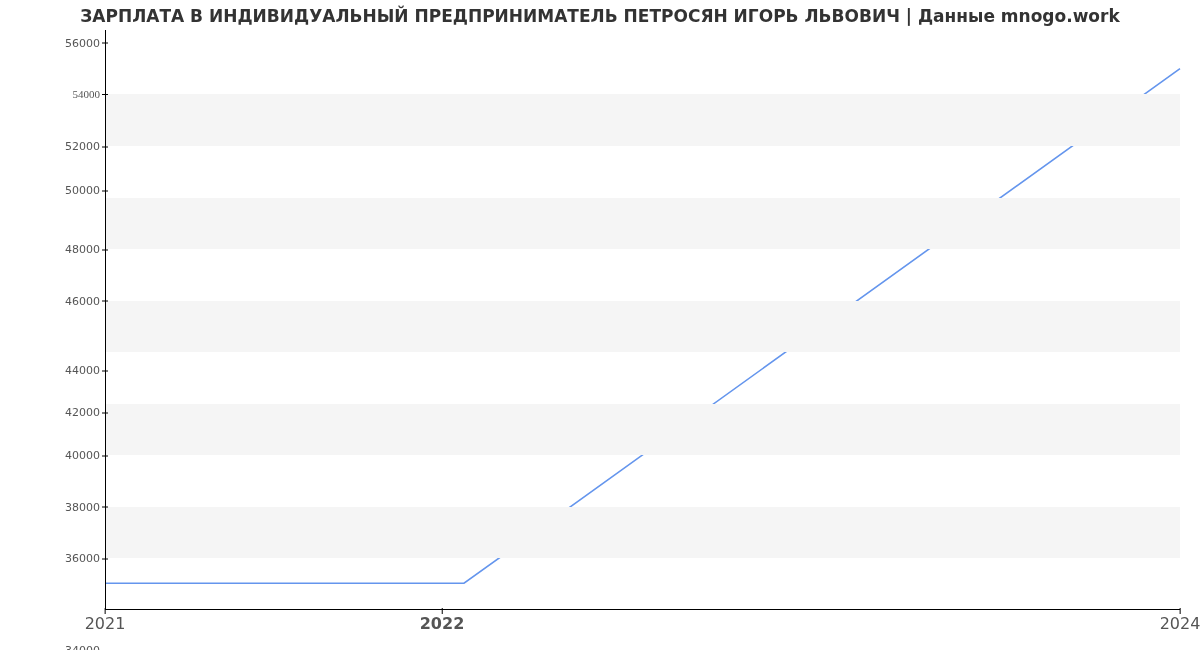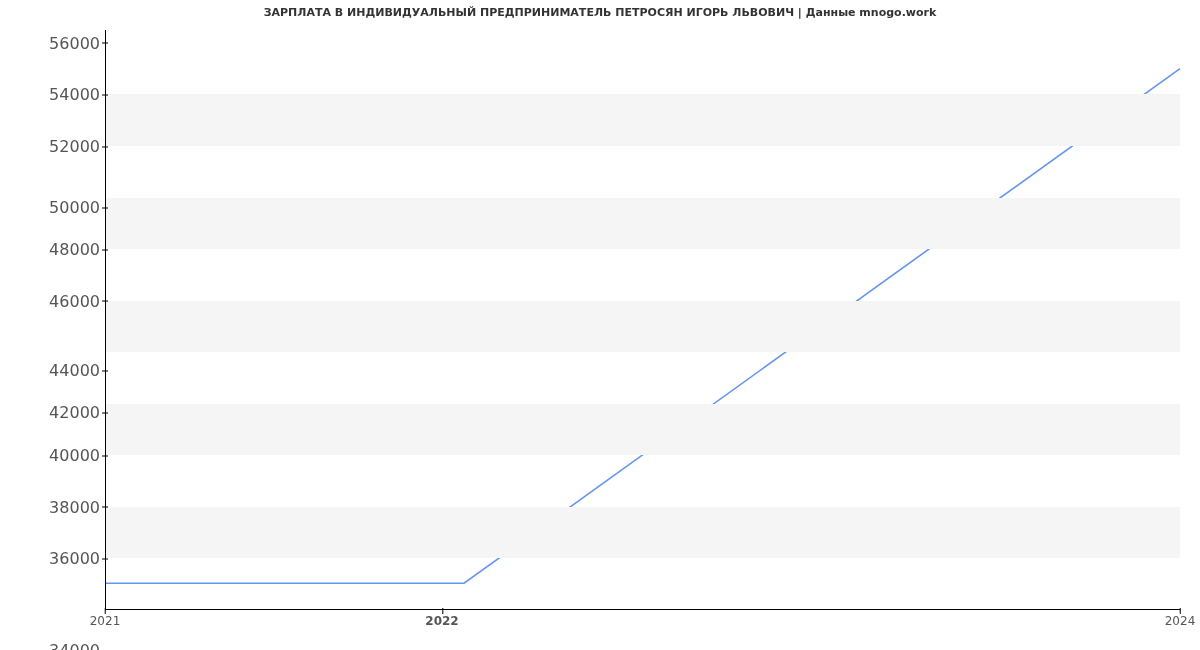--- a/index.html
+++ b/index.html
@@ -15,21 +15,21 @@
     position: relative;
     width: 1200px;
     height: 650px;
   }
   .title {
     position: absolute;
     top: 6px;
     left: 0;
     width: 100%;
     text-align: center;
-    font-size: 11px;
+    font-size: 17px;
     font-weight: 600;
     color: #333;
   }
   .plot {
     position: absolute;
     left: 105px;
     top: 30px;
     width: 1075px;
     height: 580px;
     border-left: 1px solid #000;
@@ -41,35 +41,35 @@
     position: absolute;
     left: 0;
     width: 100%;
     background: #f5f5f5;
   }
   .ytick {
     position: absolute;
     right: 1100px;
     width: 90px;
     text-align: right;
-    font-size: 16px;
+    font-size: 11px;
     color: #555;
     transform: translateY(-50%);
   }
   .ytick .mark {
     position: absolute;
     right: -8px;
     top: 50%;
     width: 6px;
     border-top: 1px solid #000;
   }
   .xtick {
     position: absolute;
     top: 614px;
-    font-size: 12px;
+    font-size: 16px;
     color: #555;
     transform: translateX(-50%);
     text-align: right;
   }
   .xtick .mark {
     position: absolute;
     left: 50%;
     top: -6px;
     height: 6px;
     border-left: 1px solid #000;
@@ -100,20 +100,20 @@
       <div class="band" style="top: 64.4444px; height: 51.5556px;"></div>
     </div>
 <div class="ytick" style="top: 610px; margin-top: 40px;">34000<span class="mark"></span></div>
     <div class="ytick" style="top: 558.444px; text-align: right;">36000<span class="mark"></span></div>
     <div class="ytick" style="top: 506.889px;">38000<span class="mark"></span></div>
     <div class="ytick" style="top: 455.333px;">40000<span class="mark"></span></div>
     <div class="ytick" style="top: 412px;">42000<span class="mark"></span></div>
     <div class="ytick" style="top: 370px;">44000<span class="mark"></span></div>
     <div class="ytick" style="top: 300.667px;">46000<span class="mark"></span></div>
     <div class="ytick" style="top: 249.111px;">48000<span class="mark"></span></div>
-    <div class="ytick" style="top: 207px;">50000<span class="mark"></span></div>
+    <div class="ytick" style="top: 190px;">50000<span class="mark"></span></div>
     <div class="ytick" style="top: 146px;">52000<span class="mark"></span></div>
-    <div class="ytick" style="top: 94.4444px;">54000<span class="mark"></span></div>
+    <div class="ytick" style="top: 94.4444px; font-family: Liberation Serif, serif;">54000<span class="mark"></span></div>
     <div class="ytick" style="top: 42.8889px;">56000<span class="mark"></span></div>
     <div class="xtick" style="left: 105px;">2021<span class="mark"></span></div>
     <div class="xtick" style="left: 442px; font-weight: bold;">2022<span class="mark"></span></div>
     <div class="xtick" style="left: 1180px;">2024<span class="mark"></span></div>
   </div>
 
 </body></html>

